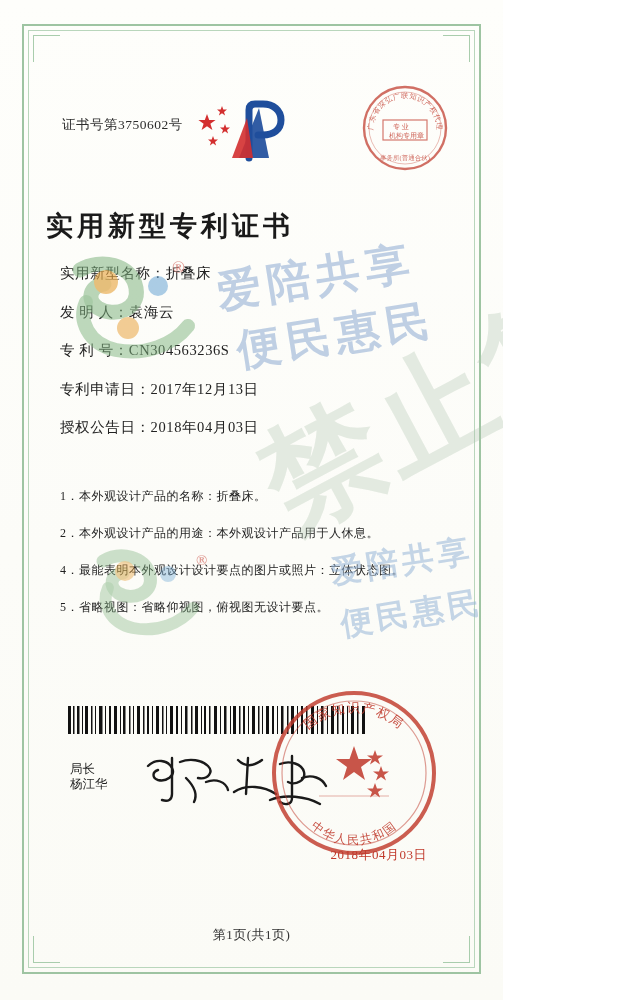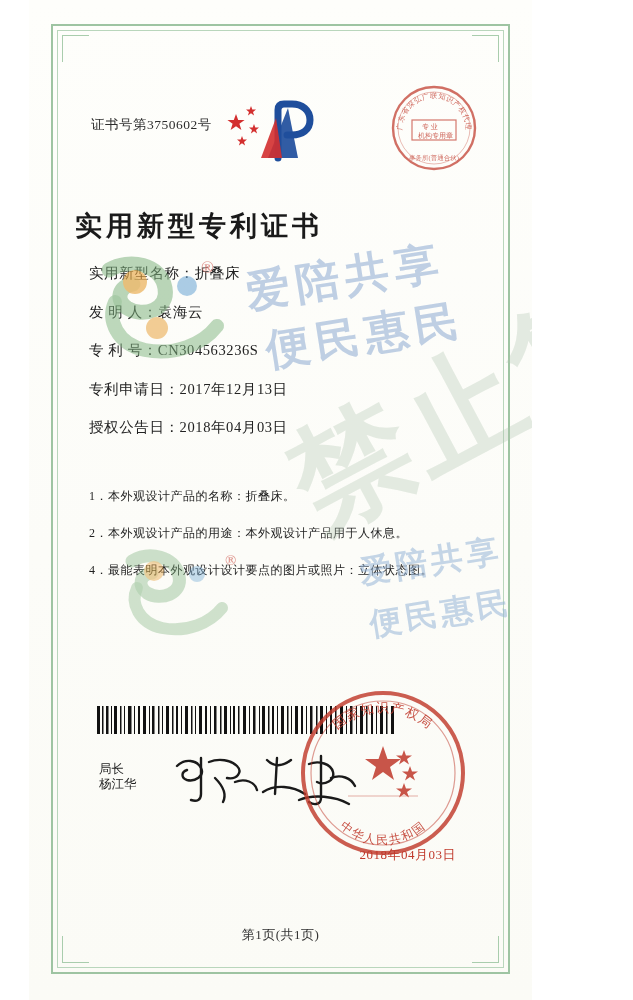--- a/index.html
+++ b/index.html
@@ -13,21 +13,20 @@
     overflow: hidden;
     font-family: "Liberation Serif", serif;
   }
 
   #certificate {
     position: relative;
     width: 503px;
     height: 1000px;
     background: #fdfdfa;
     overflow: hidden;
-    margin-left: 29px;
   }
 
   
   .page-bg {
     position: absolute;
     inset: 0;
     background: linear-gradient(180deg, #fefefb 0%, #fcfcf8 55%, #fbfbf6 100%);
   }
 
   
@@ -315,20 +314,21 @@
       </div>
       <div class="field-row">
         <span class="field-label">授权公告日：</span><span class="field-value">2018年04月03日</span>
       </div>
     </div>
 
     <div class="claims">
       <div class="claim-row">1．本外观设计产品的名称：折叠床。</div>
       <div class="claim-row">2．本外观设计产品的用途：本外观设计产品用于人休息。</div>
       <div class="claim-row">4．最能表明本外观设计设计要点的图片或照片：立体状态图。</div>
+      <div class="claim-row">5．省略视图：省略仰视图，俯视图无设计要点。</div>
     </div>
 
     <div class="barcode">
       <svg viewBox="0 0 300 28" width="300" height="28" preserveAspectRatio="none">
         <g fill="#111">
           <rect x="0" y="0" width="3" height="28"></rect>
             <rect x="5" y="0" width="1.5" height="28"></rect>
           <rect x="9" y="0" width="2.5" height="28"></rect>
             <rect x="14" y="0" width="1" height="28"></rect>
           <rect x="17" y="0" width="3" height="28"></rect>

